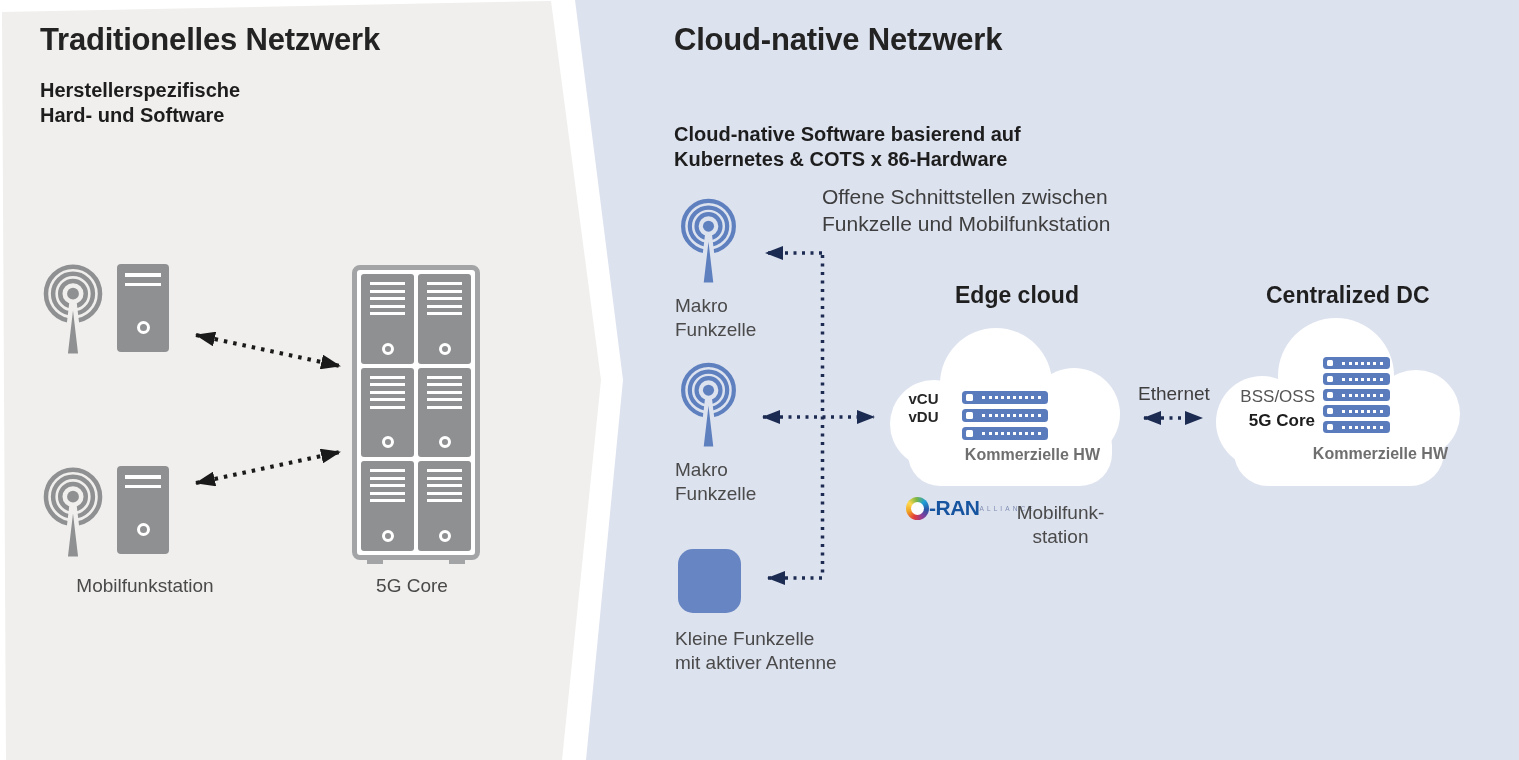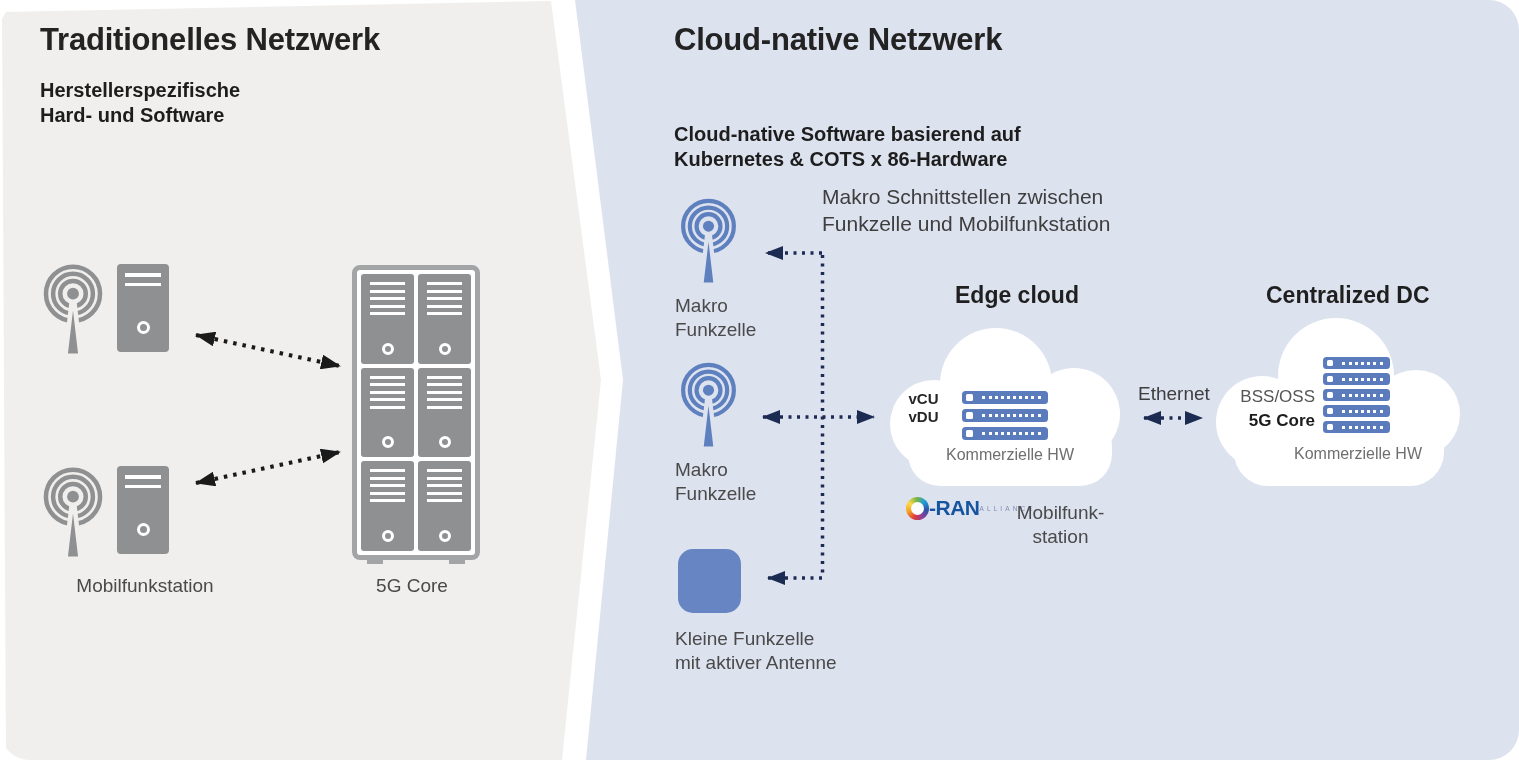--- a/index.html
+++ b/index.html
@@ -1,18 +1,18 @@
 <!DOCTYPE html>
 <html><head>
 <meta charset="utf-8">
 <style>
   html,body{margin:0;padding:0;background:#ffffff;}
   .canvas{
     position:relative;width:1519px;height:760px;overflow:hidden;
-    font-family:"Liberation Sans",sans-serif;background:#ffffff;border-radius:30px;
+    font-family:"Liberation Sans",sans-serif;background:#ffffff;
   }
   .abs{position:absolute;}
 
   
   .panel-left-bg{
     left:0;top:0;width:1519px;height:760px;background:#f0efed;
     clip-path:polygon(2px 12px,551px 1px,601px 380px,562px 760px,6px 760px);
   }
   .panel-right-bg{
     left:0;top:0;width:1519px;height:760px;background:#dde2ef;
@@ -22,21 +22,21 @@
   
   .title{font-size:31px;font-weight:bold;color:#232323;letter-spacing:-0.2px;white-space:nowrap;}
   .subtitle{font-size:20px;font-weight:bold;color:#1d1d1d;line-height:25px;white-space:nowrap;}
   .annotation{font-size:21px;color:#3e3e3e;line-height:27px;white-space:nowrap;}
   .label{font-size:19px;color:#4a4a4a;line-height:23.5px;white-space:nowrap;}
   .label.center{text-align:center;}
   .cloud-heading{font-size:23px;font-weight:bold;color:#1f1f1f;white-space:nowrap;}
   .srv-label{font-size:15px;font-weight:bold;color:#262626;text-align:center;white-space:nowrap;}
   .dc-label{font-size:17px;color:#555555;text-align:right;white-space:nowrap;}
   .dc-label.bold{font-weight:bold;color:#1c1c1c;}
-  .hw-label{font-size:16px;color:#6f6f6f;text-align:center;white-space:nowrap;}
+  .hw-label{font-size:16px;color:#6f6f6f;text-align:right;white-space:nowrap;font-weight:bold;}
 
   
   .tower{
     width:52px;height:88px;background:#8f9091;border-radius:4px;
     display:flex;flex-direction:column;align-items:center;
   }
   .tower .tline{width:70%;height:3.5px;background:#ffffff;margin-top:6px;}
   .tower .tline:first-child{margin-top:9px;}
   .tower .tring{
     width:7px;height:7px;border:3.5px solid #ffffff;border-radius:50%;
@@ -199,21 +199,21 @@
   <div class="abs label center" style="left:352px;top:574px;width:120px;">5G Core</div>
 
   <div class="abs title" style="left:674px;top:22px;">Cloud-native Netzwerk</div>
 
   <div class="abs subtitle" style="left:674px;top:78px;margin-top:44px;">
     <div>Cloud-native Software basierend auf</div>
     <div>Kubernetes &amp; COTS x 86-Hardware</div>
   </div>
 
   <div class="abs annotation" style="left:822px;top:183px;">
-    <div>Makro Schnittstellen zwischen</div>
+    <div>Offene Schnittstellen zwischen</div>
     <div>Funkzelle und Mobilfunkstation</div>
   </div>
 
   <svg class="abs" style="left:675px;top:194px;" width="67" height="95" viewBox="0 0 70 98">
     <g fill="none" stroke="#5f80bf" stroke-width="4.4">
       <circle cx="35" cy="33" r="12.5"></circle>
         <circle cx="35" cy="33" r="19.5"></circle>
         <circle cx="35" cy="33" r="26.5"></circle>
     </g>
     <polygon points="35,30 27.5,94 42.5,94" fill="#5f80bf" stroke="#dde2ef" stroke-width="4.5"></polygon>

